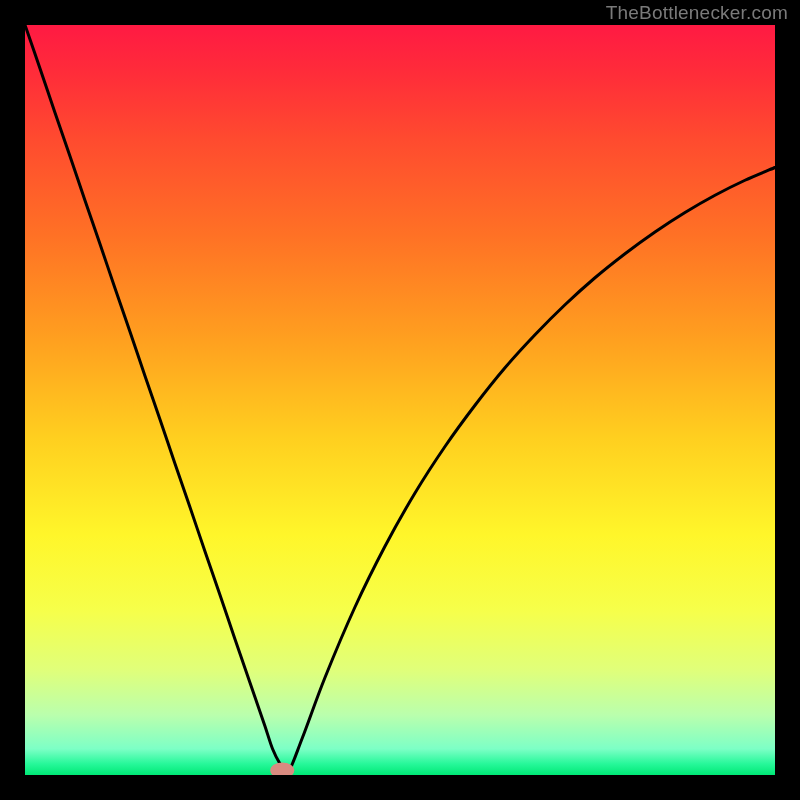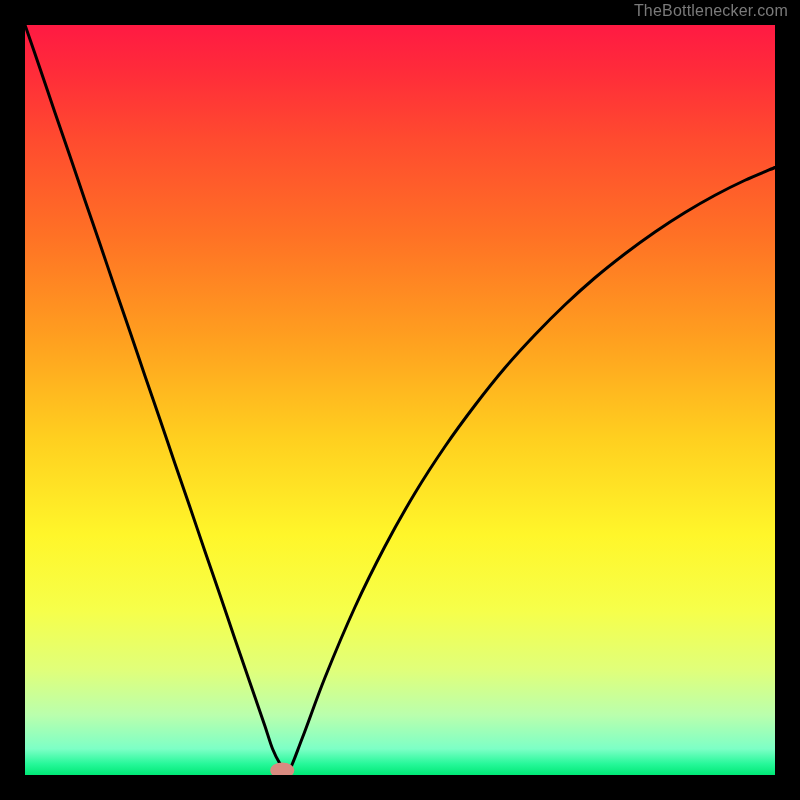--- a/index.html
+++ b/index.html
@@ -21,21 +21,21 @@
     left: 25px;
     top: 25px;
     width: 750px;
     height: 750px;
   }
   .attribution {
     position: absolute;
     top: 2px;
     right: 12px;
     color: #7a7a7a;
-    font-size: 16px;
+    font-size: 19px;
     font-weight: 500;
     letter-spacing: 0.2px;
   }
 </style>
 </head>
 <body>
 
 <div class="frame">
   <div class="plot-area">
     <svg width="750" height="750" viewBox="0 0 750 750">

